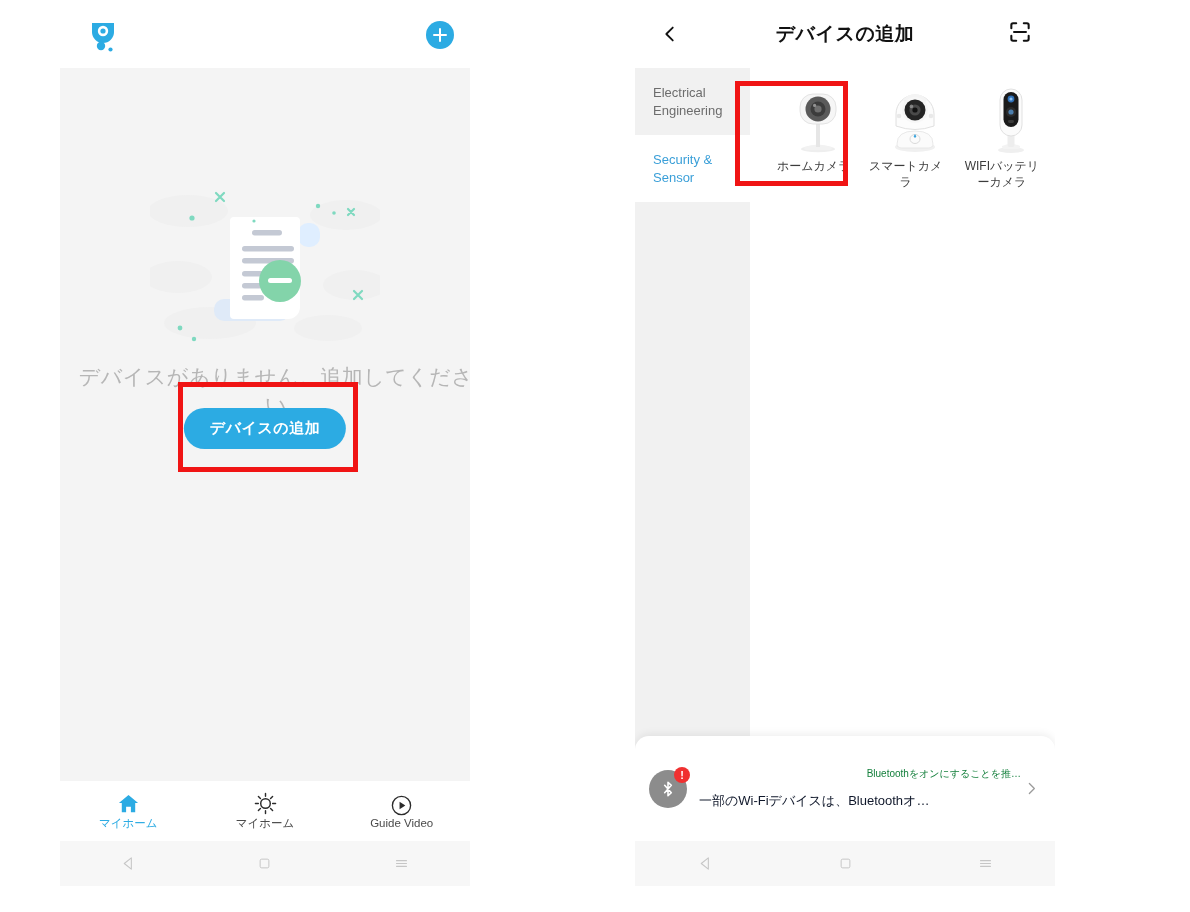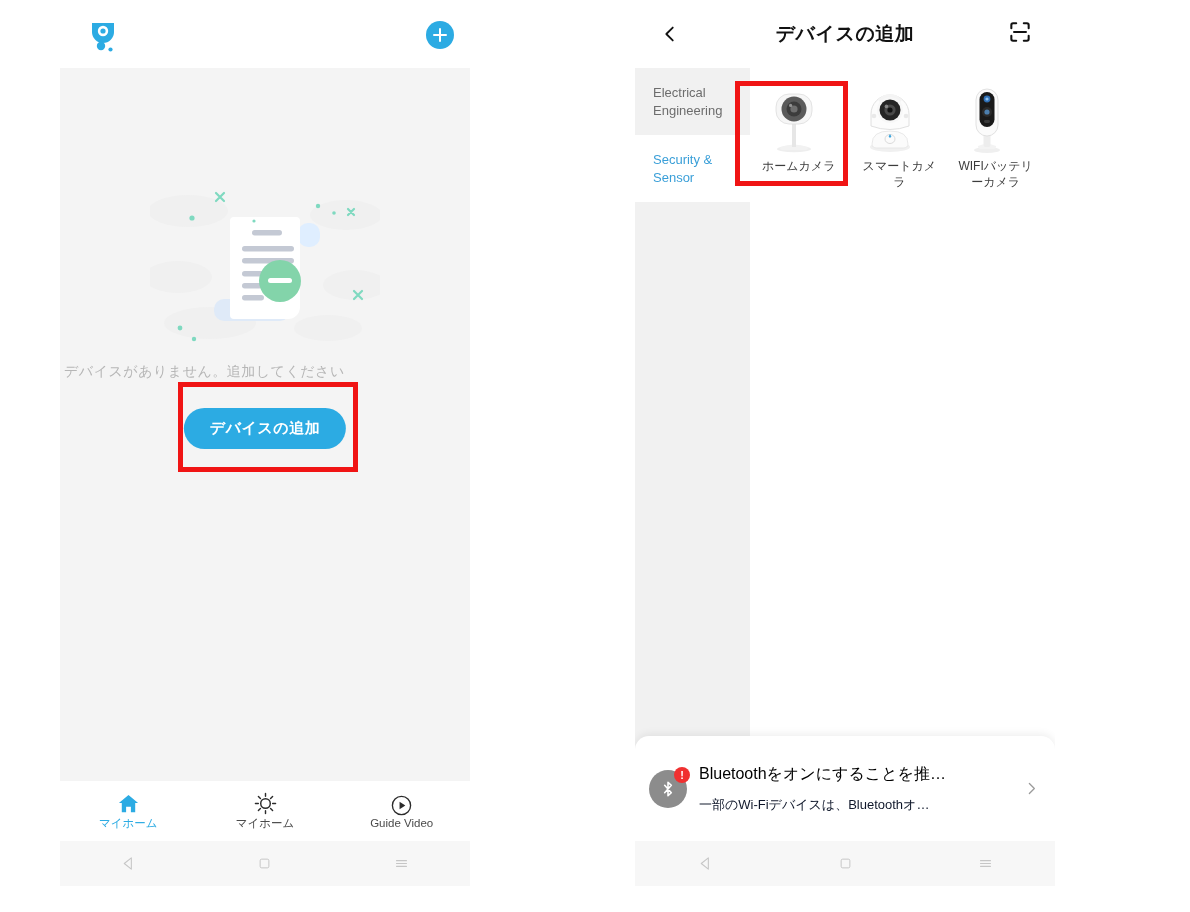--- a/index.html
+++ b/index.html
@@ -39,22 +39,22 @@
   
   .l-body {
     position:absolute; left:0; top:68px; width:100%; height:713px;
     background:#f4f4f4;
   }
   .illus-wrap {
     position:absolute; left:50%; top:105px; transform:translateX(-50%);
     width:230px; height:175px;
   }
   .empty-text {
-    position:absolute; left:4px; top:295px; width:100%;
-    font-size:14px; color:#b6b6b6; letter-spacing:0.5px;
+    position:absolute; left:11px; top:295px; width:100%;
+    text-align:center; font-size:21px; color:#b6b6b6; letter-spacing:0.5px;
   }
   .add-device-btn {
     position:absolute; left:50%; top:340px; transform:translateX(-50%);
     background:#2cabe3; color:#ffffff;
     padding:11px 26px; border-radius:22px;
     font-size:15px; font-weight:bold; letter-spacing:0.5px;
     border:none; cursor:pointer; white-space:nowrap;
   }
   .redbox {
     position:absolute; border:5px solid #f01414; pointer-events:none;
@@ -102,21 +102,21 @@
     padding:16px 14px 16px 18px; font-size:13px; line-height:1.35;
     color:#6d6d6d; cursor:pointer;
   }
   .cat-item.active { background:#ffffff; color:#3a9fd8; }
 
   .dev-grid {
     position:absolute; left:115px; top:0; right:0; height:100%;
     padding:14px 8px; display:flex; flex-wrap:wrap; align-content:flex-start;
   }
   .dev-cell {
-    width:33.33%; display:flex; flex-direction:column; align-items:flex-start;
+    width:33.33%; display:flex; flex-direction:column; align-items:flex-end;
     padding:4px 4px 8px 4px; cursor:pointer;
   }
   .dev-art { width:64px; height:68px; position:relative; }
   .dev-name {
     margin-top:4px; font-size:12px; color:#3c3c3c; text-align:center;
     line-height:1.35; max-width:82px; word-break:break-all;
   }
 
   
   .bt-card {
@@ -129,21 +129,21 @@
   .bt-circle {
     width:38px; height:38px; border-radius:50%; background:#8c8c8c;
     display:flex; align-items:center; justify-content:center;
   }
   .bt-badge {
     position:absolute; right:-3px; top:-3px; width:16px; height:16px;
     border-radius:50%; background:#f03030; color:#ffffff;
     font-size:11px; font-weight:bold; line-height:16px; text-align:center;
   }
   .bt-texts { flex:1; min-width:0; }
-  .bt-t1 { font-size:16px; color:#000000; white-space:nowrap; overflow:hidden; }
+  .bt-t1 { font-size:10px; color:#15803d; white-space:nowrap; overflow:hidden;text-align:right; }
   .bt-t2 { font-size:13px; color:#0f172a; margin-top:11px; white-space:nowrap; overflow:hidden; }
   .bt-chev { width:20px; flex:0 0 20px; display:flex; align-items:center; justify-content:center; }
 </style>
 </head>
 <body>
 
 <div class="canvas">
 
   <div class="phone" id="phone-left">
 

